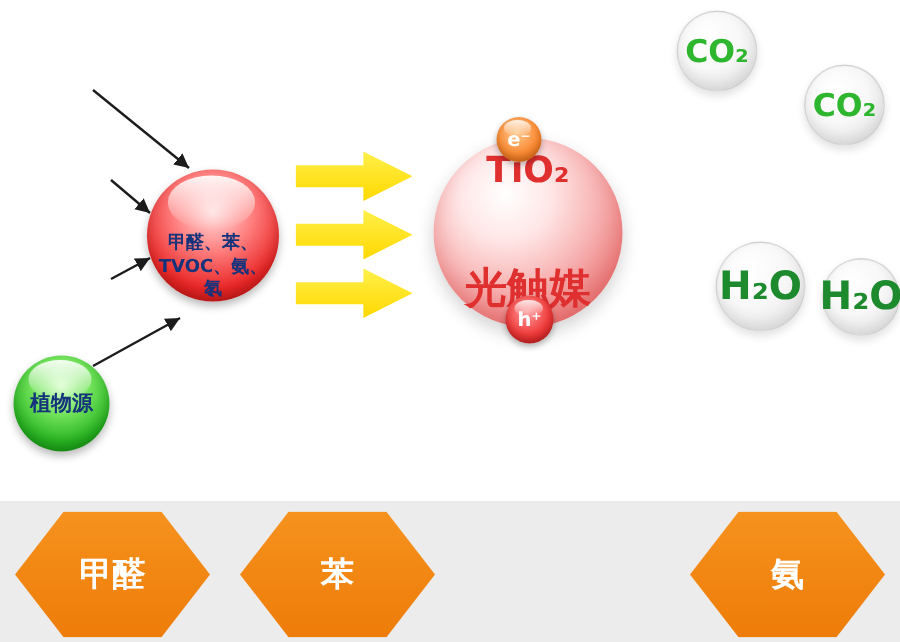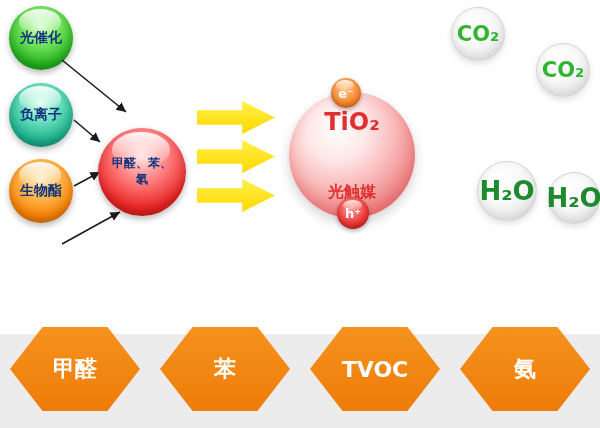--- a/index.html
+++ b/index.html
@@ -20,41 +20,41 @@
   .s-orange{ background:radial-gradient(circle at 50% 32%, #ffe9bd 0%, #ffb64d 35%, #f57f02 70%, #c55e00 100%); }
   .s-red   { background:radial-gradient(circle at 50% 32%, #ffdede 0%, #ff8080 35%, #e92525 70%, #b40a0a 100%); }
 
   .factor{ width:64px; height:64px; }
   .factor .lbl{ font-size:14px; }
   #factor-0{ left:9px;  top:6px;   }
   #factor-1{ left:9px;  top:83px;  }
   #factor-2{ left:9px;  top:159px; }
   #factor-3{ left:9px;  top:237px; }
 
-  .pollutant-node{ left:98px; top:128px; width:88px; height:88px; }
+  .pollutant-node{ left:98px; top:113px; width:88px; height:88px;align-items:flex-end; }
   .pollutant-node .lbl{ font-size:12px; line-height:1.3; }
   .pollutant-node .lbl span{ display:block; }
 
   .connectors{ position:absolute; left:0; top:0; pointer-events:none; }
 
   
   .yarrow{ position:absolute; width:78px; height:33px;
            background:linear-gradient(#fff04a, #ffd800);
            clip-path:polygon(0 28%, 58% 28%, 58% 0, 100% 50%, 58% 100%, 58% 72%, 0 72%); }
   #yarrow-0{ left:197px; top:101px; }
   #yarrow-1{ left:197px; top:140px; }
   #yarrow-2{ left:197px; top:179px; }
 
   
   .catalyst{ position:absolute; left:289px; top:92px; width:126px; height:126px; border-radius:50%;
              background:radial-gradient(circle at 38% 30%, #ffffff 0%, #ffe6e6 26%, #f9bcbc 48%, #f09090 68%, #e66e6e 85%, #d85a5a 100%);
              box-shadow:0 5px 12px rgba(0,0,0,.18), inset 0 -6px 14px rgba(200,40,40,.25);
              display:flex; flex-direction:column; align-items:center; justify-content:center;gap:44px; }
   .catalyst .t1{ color:#e02f2f; font-weight:bold; font-size:24px; }
-  .catalyst .t2{ color:#e02f2f; font-weight:bold; font-size:16px; margin-top:2px; }
+  .catalyst .t2{ color:#e02f2f; font-weight:bold; font-size:28px; margin-top:2px; }
 
   .charge{ position:absolute; border-radius:50%; display:flex; align-items:center; justify-content:center;
            color:#fff; font-weight:bold; box-shadow:0 2px 4px rgba(0,0,0,.3), inset 0 -3px 5px rgba(0,0,0,.2); }
   .charge::before{ content:""; position:absolute; left:18%; top:8%; width:60%; height:36%; border-radius:50%;
            background:linear-gradient(rgba(255,255,255,.85), rgba(255,255,255,0)); }
   .charge span{ position:relative; z-index:1; }
   .electron{ left:331px; top:78px; width:30px; height:30px; font-size:13px;
              background:radial-gradient(circle at 45% 35%, #ffc98f 0%, #f98a33 55%, #e25d00 100%); }
   .hole{ left:337px; top:197px; width:32px; height:32px; font-size:13px;
          background:radial-gradient(circle at 45% 35%, #ff9d9d 0%, #ef3a3a 55%, #c00d0d 100%); }
@@ -65,62 +65,57 @@
            border:1px solid rgba(190,190,190,.55); box-shadow:0 3px 6px rgba(0,0,0,.12), inset 0 -4px 8px rgba(160,160,160,.25);
            font-weight:bold; }
   .bubble.co2{ color:#2fb62f; font-size:21px; }
   .bubble.h2o{ color:#1e8a2e; font-size:26px; }
   #bubble-0{ left:451px; top:7px;   width:54px; height:54px; }
   #bubble-1{ left:536px; top:43px;  width:54px; height:54px; }
   #bubble-2{ left:477px; top:161px; width:60px; height:60px; }
   #bubble-3{ left:548px; top:172px; width:52px; height:52px; }
 
   
-  .hex{ position:absolute; top:327px; width:130px; height:84px;
+  .hex{ position:absolute; top:341px; width:130px; height:84px;
         background:linear-gradient(#f6921e, #ee7c08);
         clip-path:polygon(25% 0%, 75% 0%, 100% 50%, 75% 100%, 25% 100%, 0% 50%);
         display:flex; align-items:center; justify-content:center;
         color:#ffffff; font-weight:bold; font-size:22px; }
   #hex-0{ left:10px;  }
   #hex-1{ left:160px; }
   #hex-2{ left:310px; }
   #hex-3{ left:460px; }
 </style>
 </head>
 <body>
 
 <div class="stage">
 
   <div class="bottom-band"></div>
 
-  <div class="sphere factor s-green" id="factor-0">
-    <span class="lbl">光催化</span>
-  </div>
-  <div class="sphere factor s-teal" id="factor-1">
-    <span class="lbl">负离子</span>
-  </div>
-  <div class="sphere factor s-orange" id="factor-2">
-    <span class="lbl">生物酯</span>
+  <div class="sphere factor s-green" id="factor-3">
+    <span class="lbl">植物源</span>
   </div>
 
   <svg class="connectors" width="600" height="428">
     <defs>
       <marker id="ah" markerWidth="8" markerHeight="8" refX="6" refY="3" orient="auto">
         <path d="M0,0 L6,3 L0,6 z" fill="#1c1c1c"></path>
       </marker>
     </defs>
     <line x1="62" y1="60" x2="126" y2="112" stroke="#1c1c1c" stroke-width="1.6" marker-end="url(#ah)"></line>
     <line x1="74" y1="120" x2="100" y2="142" stroke="#1c1c1c" stroke-width="1.6" marker-end="url(#ah)"></line>
     <line x1="74" y1="186" x2="100" y2="172" stroke="#1c1c1c" stroke-width="1.6" marker-end="url(#ah)"></line>
     <line x1="62" y1="244" x2="120" y2="212" stroke="#1c1c1c" stroke-width="1.6" marker-end="url(#ah)"></line>
   </svg>
 
   <div class="sphere pollutant-node s-red">
     <div class="lbl">
       <span>甲醛、苯、</span>
+      <span>TVOC、氨、</span>
       <span>氡</span>
     </div>
   </div>
 
   <div class="yarrow" id="yarrow-0"></div>
   <div class="yarrow" id="yarrow-1"></div>
   <div class="yarrow" id="yarrow-2"></div>
 
   <div class="catalyst">
     <span class="t1">TiO₂</span>
@@ -145,20 +140,17 @@
   <div class="bubble h2o" id="bubble-3">
     <span>H₂O</span>
   </div>
 
   <div class="hex" id="hex-0">
     <span>甲醛</span>
   </div>
   <div class="hex" id="hex-1">
     <span>苯</span>
   </div>
-  <div class="hex" id="hex-2">
-    <span>TVOC</span>
-  </div>
   <div class="hex" id="hex-3">
     <span>氨</span>
   </div>
 
 </div>
 
 </body></html>

